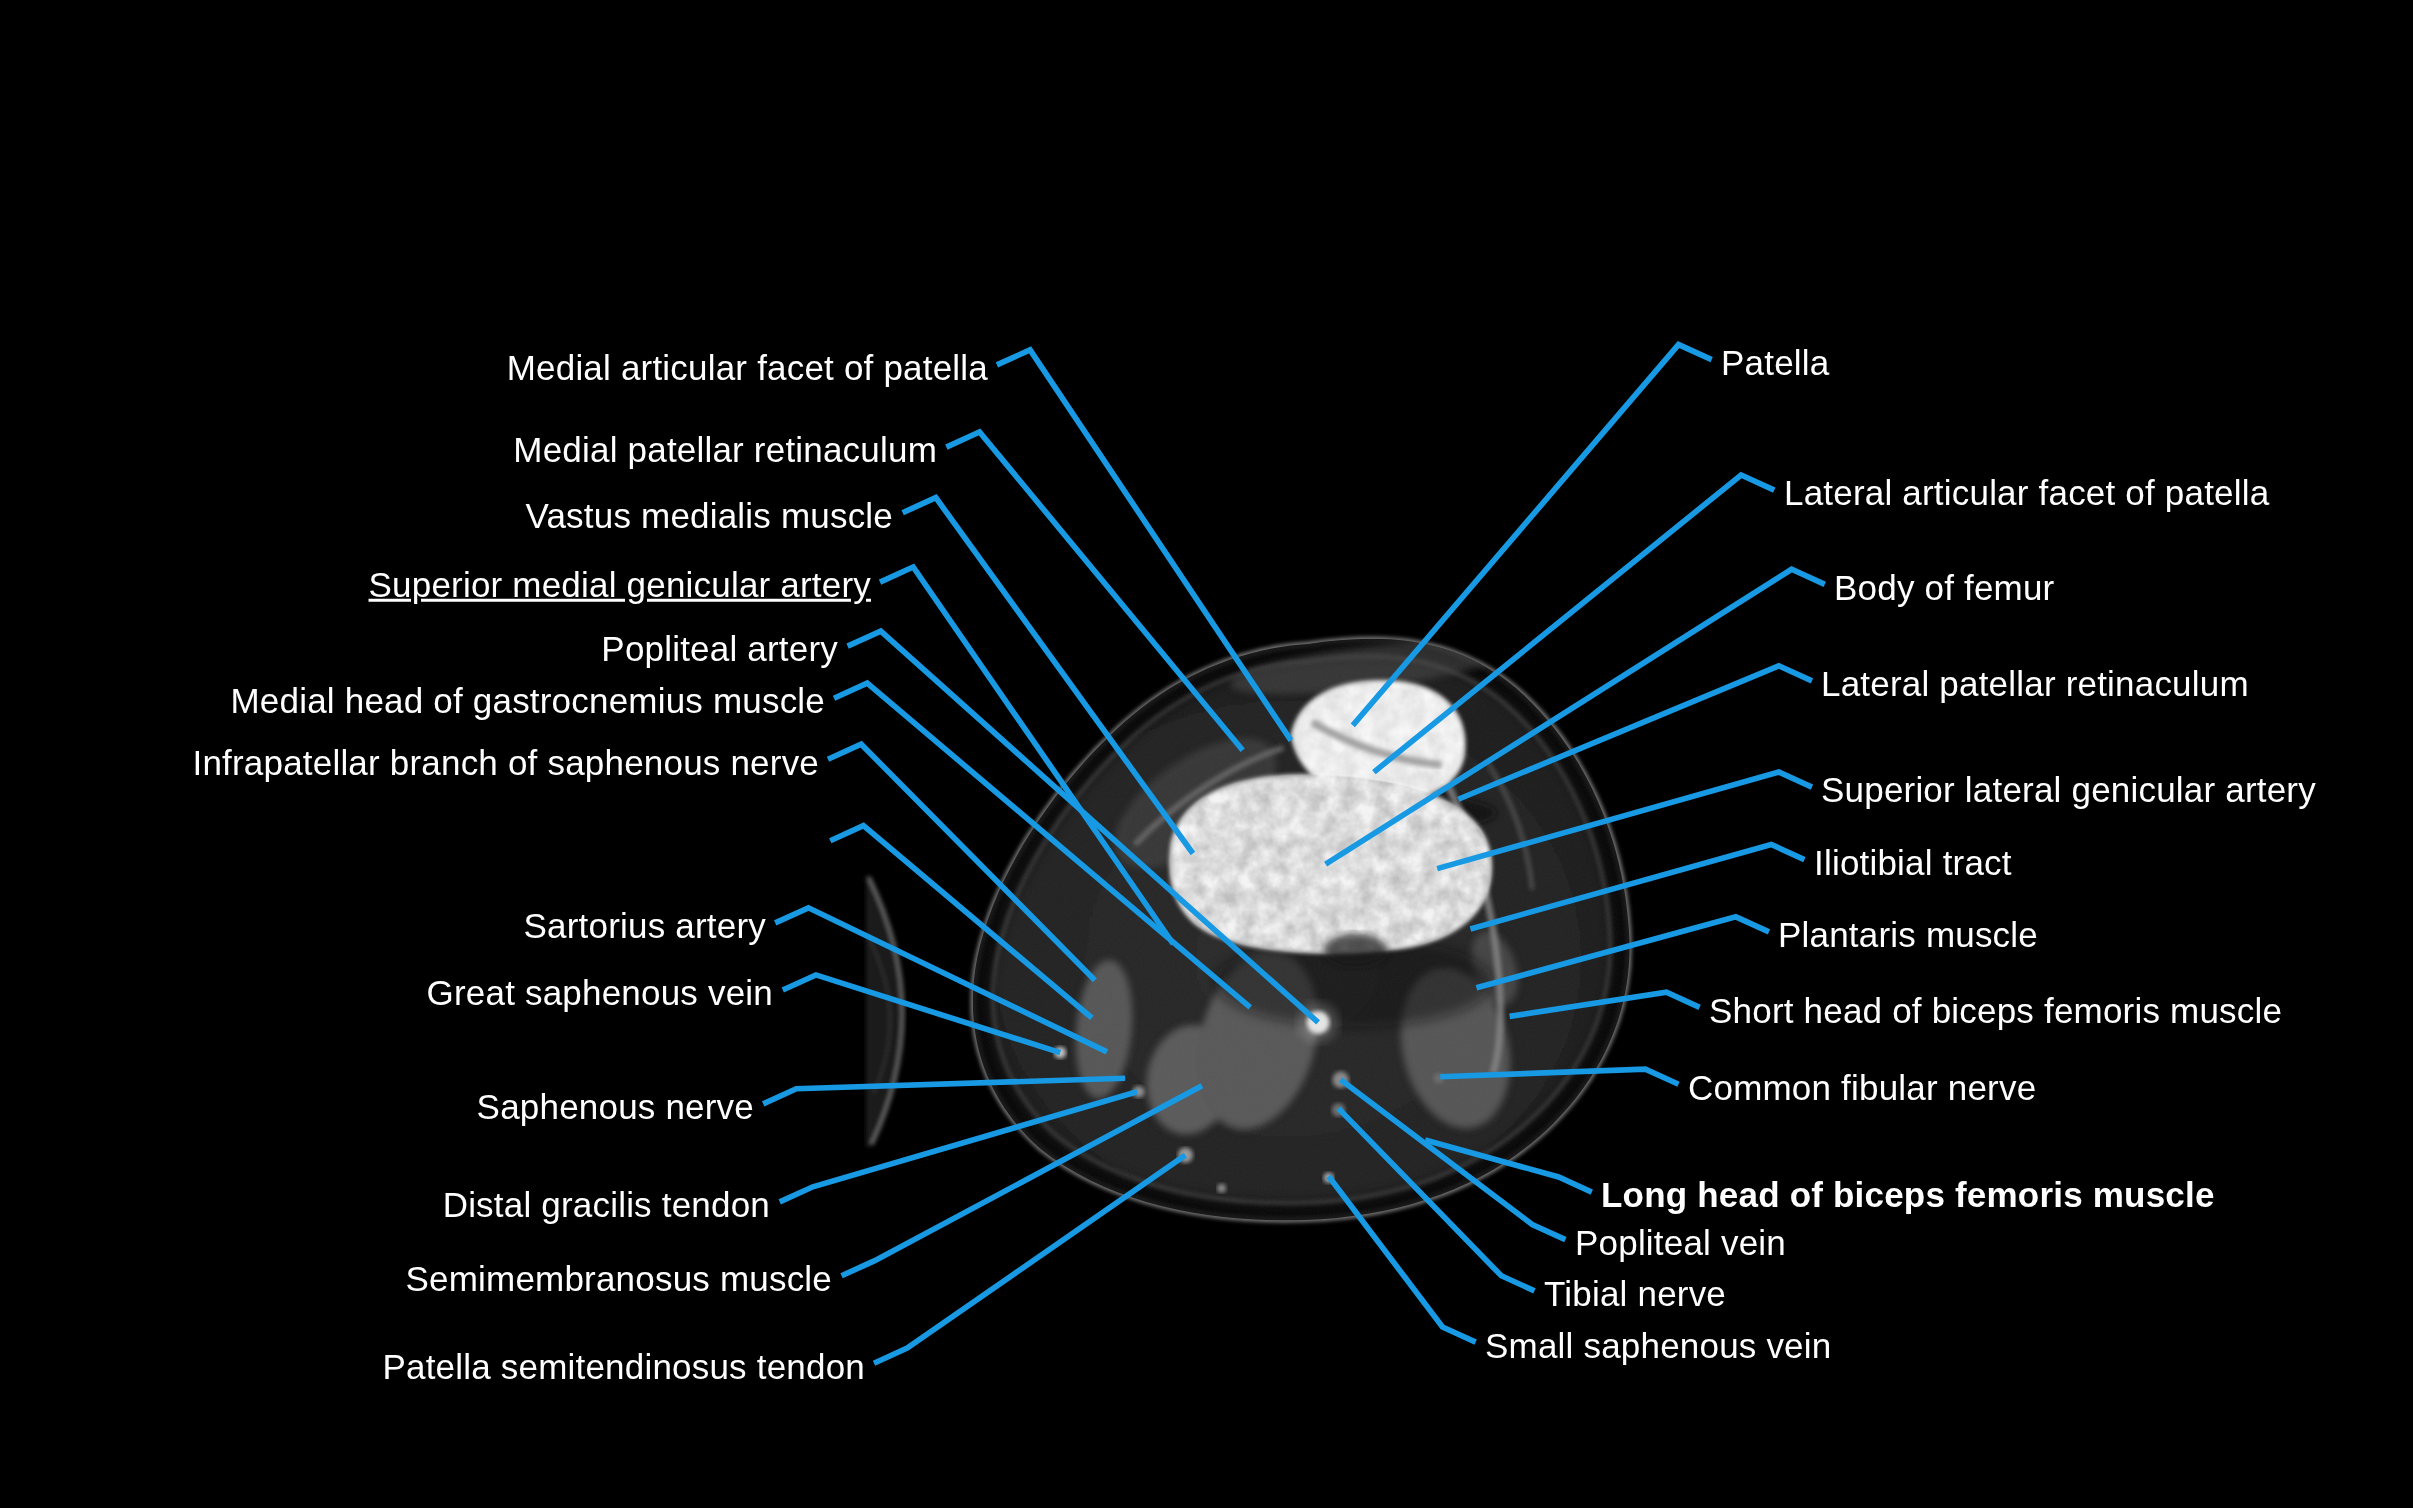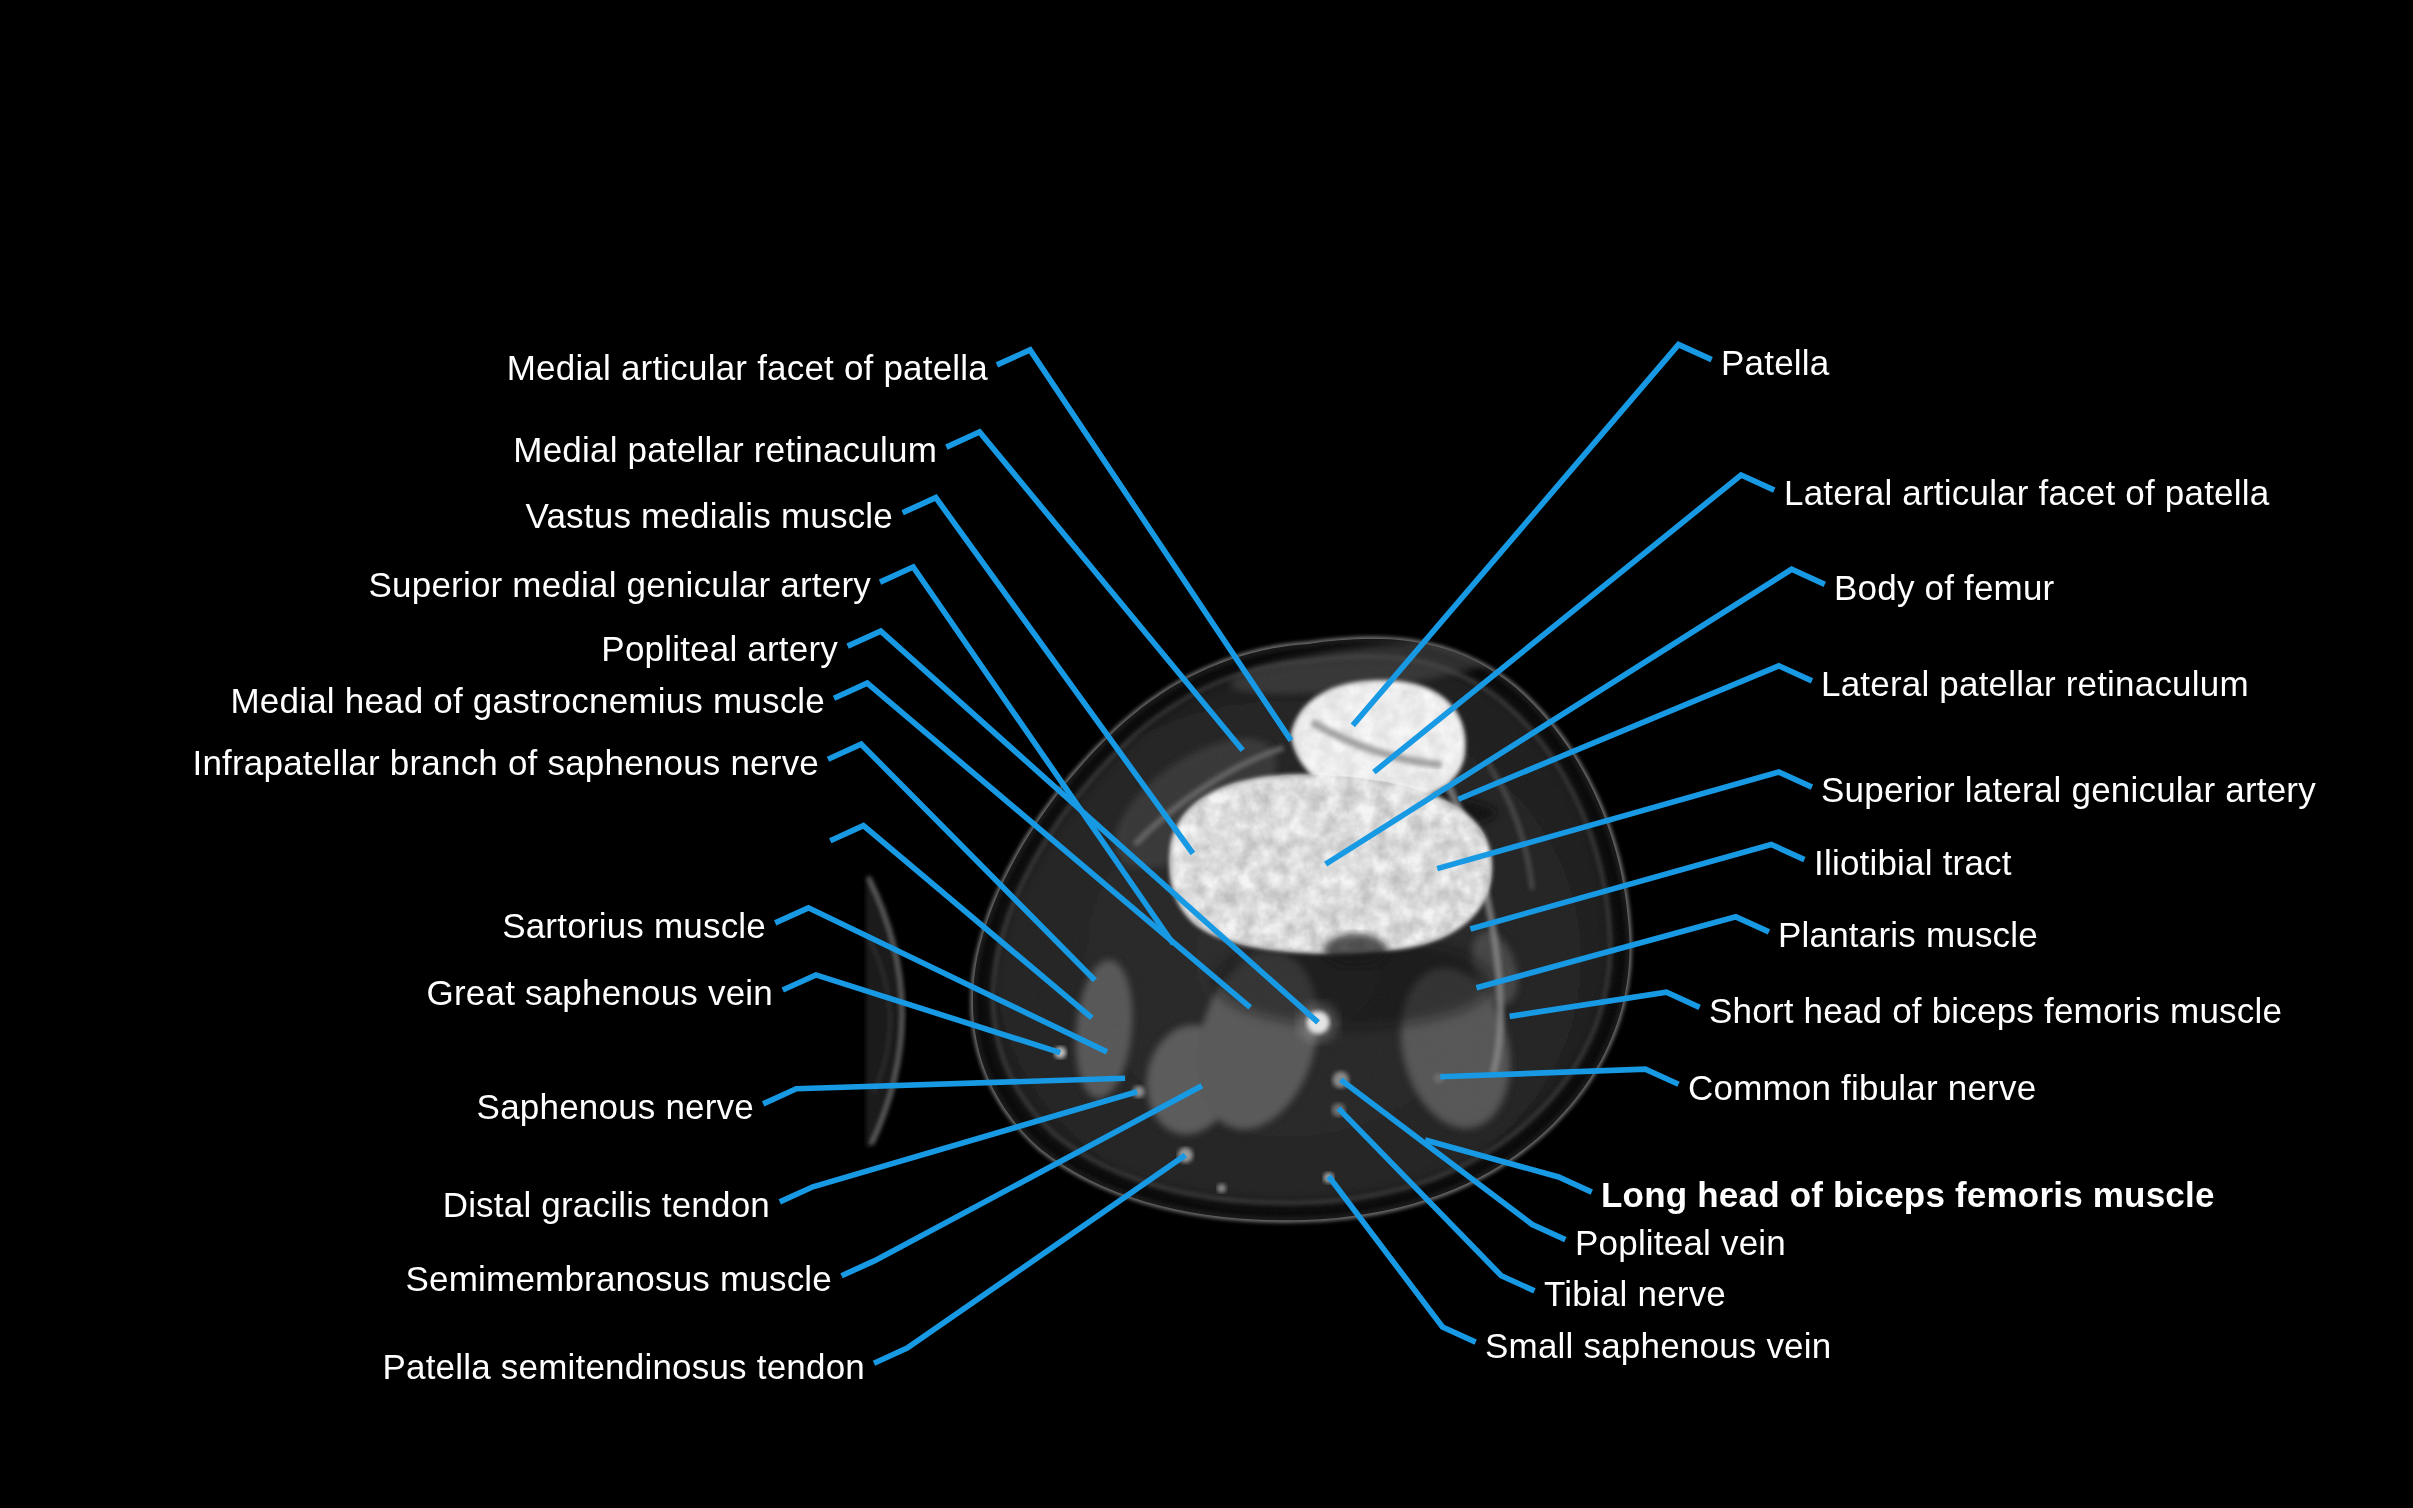--- a/index.html
+++ b/index.html
@@ -187,25 +187,25 @@
       <polyline points="1890,1512 2067,1561 2111,1581" fill="none" stroke="#1899e3" stroke-width="7.5" stroke-linejoin="miter" stroke-linecap="butt"></polyline>
       <polyline points="1778,1432 2032,1624 2076,1644" fill="none" stroke="#1899e3" stroke-width="7.5" stroke-linejoin="miter" stroke-linecap="butt"></polyline>
       <polyline points="1775,1470 1991,1692 2035,1712" fill="none" stroke="#1899e3" stroke-width="7.5" stroke-linejoin="miter" stroke-linecap="butt"></polyline>
       <polyline points="1762,1560 1913,1760 1957,1780" fill="none" stroke="#1899e3" stroke-width="7.5" stroke-linejoin="miter" stroke-linecap="butt"></polyline>
     </svg>
 
   <div id="label-layer">
       <div class="label left" style="right: 1425px; top: 368px;">Medial articular facet of patella</div>
       <div class="label left" style="right: 1476px; top: 450px;">Medial patellar retinaculum</div>
       <div class="label left" style="right: 1520px; top: 516px;">Vastus medialis muscle</div>
-      <div class="label left" style="right: 1542px; top: 585px;">Superior medial genicular artery</div>
+      <div class="label left" style="right: 1542px; top: 585px; text-decoration: underline;">Superior medial genicular artery</div>
       <div class="label left" style="right: 1575px; top: 649px;">Popliteal artery</div>
       <div class="label left" style="right: 1588px; top: 701px;">Medial head of gastrocnemius muscle</div>
       <div class="label left" style="right: 1594px; top: 763px;">Infrapatellar branch of saphenous nerve</div>
-      <div class="label left" style="right: 1647px; top: 926px;">Sartorius muscle</div>
+      <div class="label left" style="right: 1647px; top: 926px;">Sartorius artery</div>
       <div class="label left" style="right: 1640px; top: 993px;">Great saphenous vein</div>
       <div class="label left" style="right: 1659px; top: 1107px;">Saphenous nerve</div>
       <div class="label left" style="right: 1643px; top: 1205px;">Distal gracilis tendon</div>
       <div class="label left" style="right: 1581px; top: 1279px;">Semimembranosus muscle</div>
       <div class="label left" style="right: 1548px; top: 1367px;">Patella semitendinosus tendon</div>
       <div class="label right" style="left: 1721px; top: 363px;">Patella</div>
       <div class="label right" style="left: 1784px; top: 493px;">Lateral articular facet of patella</div>
       <div class="label right" style="left: 1834px; top: 588px;">Body of femur</div>
       <div class="label right" style="left: 1821px; top: 684px;">Lateral patellar retinaculum</div>
       <div class="label right" style="left: 1821px; top: 790px;">Superior lateral genicular artery</div>

